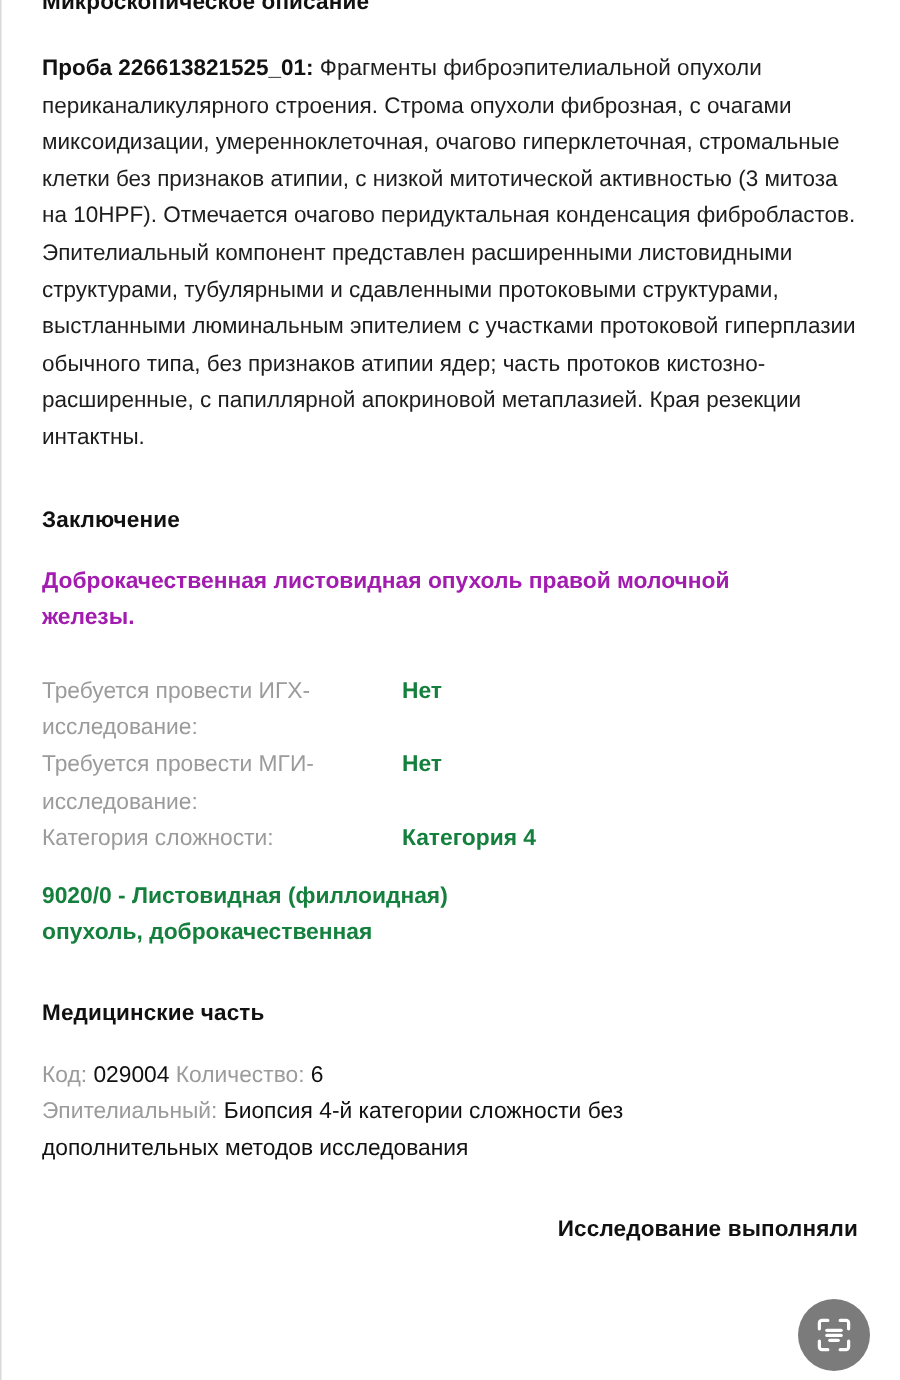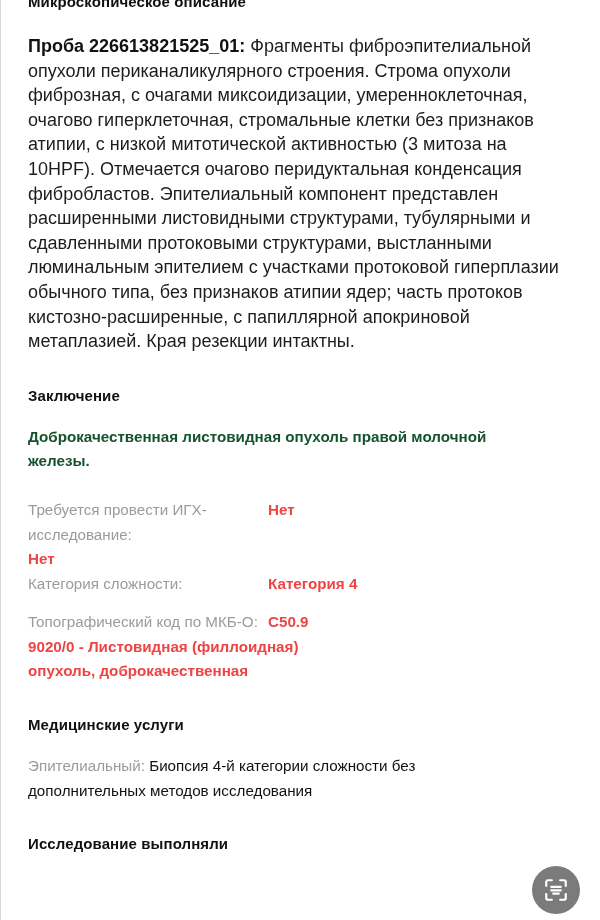--- a/index.html
+++ b/index.html
@@ -45,37 +45,37 @@
     margin: 0;
   }
 
   
   .title-microscopic {
     margin-top: -7px;
     margin-bottom: 0;
   }
 
   .para {
-    font-size: 18px;
+    font-size: 15px;
     line-height: 24.6px;
     color: #1d1d1d;
     margin: 0;
     text-align: left;
   }
   .para b { font-weight: bold; color: #111; }
 
   .block-micro { margin-top: 24px; }
 
   .title-conclusion { margin-top: 33px; }
 
   .conclusion-text {
     font-size: 15.2px;
     line-height: 24.6px;
     font-weight: bold;
-    color: #14532d;
+    color: #a21caf;
     margin: 21px 0 0 0;
     max-width: 470px;
   }
 
   
   .kv {
     margin-top: 24px;
     width: 100%;
   }
   .kv-row {
@@ -89,39 +89,39 @@
     font-size: 15.2px;
     line-height: 24.6px;
     color: #9b9b9b;
     padding-right: 10px;
   }
   .kv-val {
     flex: 1 1 auto;
     font-size: 15.2px;
     line-height: 24.6px;
     font-weight: bold;
-    color: #ef4444;
+    color: #15803d;
     max-width: 290px;
   }
   .kv-row.gap-top { margin-top: 14px; }
 
   
   .title-services { margin-top: 32px; }
 
   .svc-lines {
     margin-top: 21px;
     font-size: 15.2px;
     line-height: 24.6px;
   }
   .svc-line { color: #111111; }
   .svc-label { color: #9b9b9b; }
   .svc-value { color: #111111; }
   .svc-name-line { max-width: 480px; }
 
-  .title-performers { margin-top: 32px; }
+  .title-performers { margin-top: 32px; text-align: right; }
 
   
   .fab {
     position: absolute;
     left: 532px;
     top: 866px;
     width: 48px;
     height: 48px;
     border-radius: 50%;
     background: #7b7b7b;
@@ -152,45 +152,43 @@
   <p class="conclusion-text">Доброкачественная листовидная опухоль правой молочной железы.</p>
 
   <div class="kv">
 
     <div class="kv-row">
       <div class="kv-key">Требуется провести ИГХ-исследование:</div>
       <div class="kv-val">Нет</div>
     </div>
 
     <div class="kv-row">
+      <div class="kv-key">Требуется провести МГИ-исследование:</div>
       <div class="kv-val">Нет</div>
     </div>
 
     <div class="kv-row">
       <div class="kv-key">Категория сложности:</div>
       <div class="kv-val">Категория 4</div>
     </div>
 
     <div class="kv-row gap-top">
     </div>
 
-    <div class="kv-row">
-      <div class="kv-key">Топографический код по МКБ-О:</div>
-      <div class="kv-val">C50.9</div>
-    </div>
 
     <div class="kv-row">
       <div class="kv-val">9020/0 - Листовидная (филлоидная) опухоль, доброкачественная</div>
     </div>
 
   </div>
 
-  <h2 class="section-title title-services">Медицинские услуги</h2>
+  <h2 class="section-title title-services">Медицинские часть</h2>
 
   <div class="svc-lines">
+    <div class="svc-line"><span class="svc-label">Код:</span><span class="svc-value"> </span><span class="svc-value">029004</span><span class="svc-label"> </span><span class="svc-label">Количество:</span><span> </span><span class="svc-value">6</span></div>
 
     <div class="svc-line svc-name-line"><span class="svc-label">Эпителиальный:</span><span> </span><span class="svc-value">Биопсия 4-й категории сложности без дополнительных методов исследования</span></div>
   </div>
 
   <h2 class="section-title title-performers">Исследование выполняли</h2>
 
 </div>
 
 <button class="fab" aria-label="scan">
   <svg width="26" height="26" viewBox="0 0 24 24">

